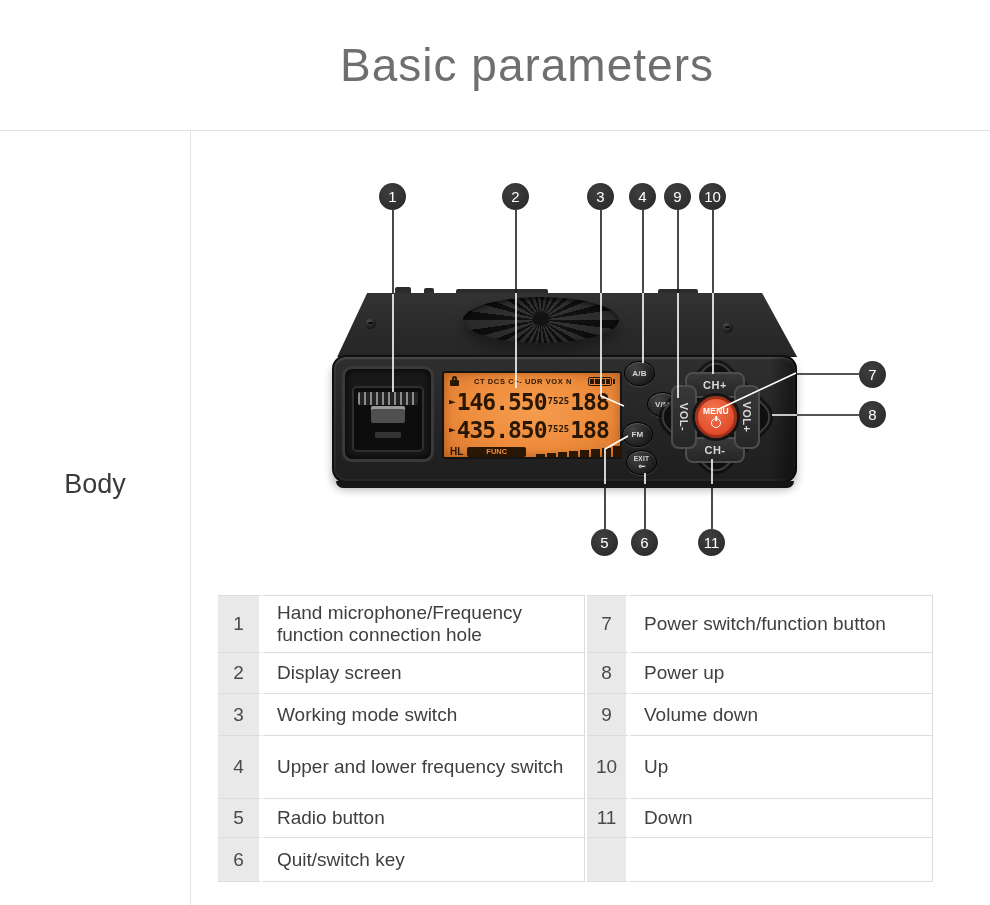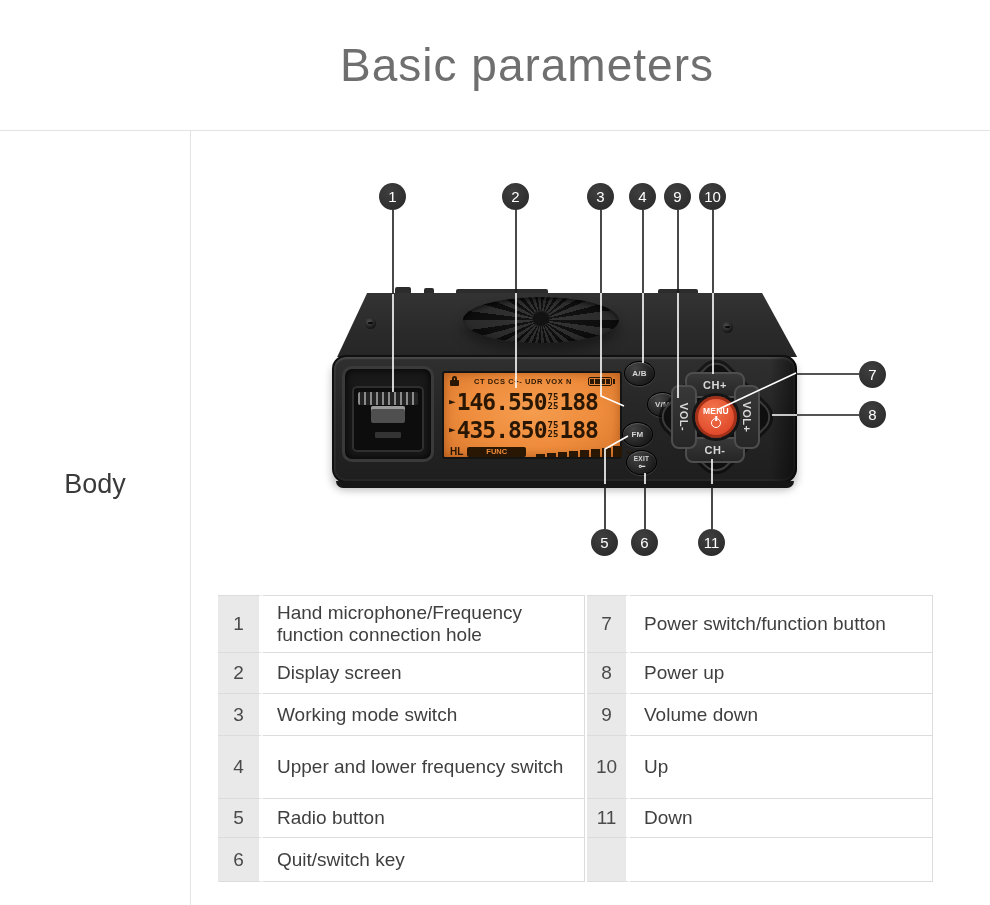--- a/index.html
+++ b/index.html
@@ -65,21 +65,21 @@
     text-align:center;white-space:nowrap;overflow:hidden;}
   .batt{right:8px;top:4px;width:24px;height:9px;border:1px solid #2a1703;border-radius:2px;
     display:flex;gap:1px;padding:1px;box-sizing:border-box;}
   .batt i{flex:1;background:#2a1703;}
   .batt-nub{right:5px;top:6px;width:2px;height:5px;background:#2a1703;}
   .freq-row{left:5px;width:170px;height:27px;display:flex;align-items:center;
     font-family:"DejaVu Sans Mono",monospace;font-weight:bold;}
   .fr1{top:15px;} .fr2{top:43px;}
   .freq-arrow{font-size:11px;margin-right:1px;}
   .freq-main{font-size:23px;letter-spacing:-1px;}
-  .freq-sub{display:flex;flex-direction:column;justify-content:center;font-size:9px;line-height:9px;margin:0 1px;}
+  .freq-sub{display:flex;flex-direction:row;justify-content:center;font-size:9px;line-height:9px;margin:0 1px;}
   .freq-ch{font-size:23px;letter-spacing:-1px;}
   .lcd-bottom{left:6px;right:6px;top:71px;height:13px;display:flex;align-items:flex-end;gap:4px;}
   .hl{font-size:10px;font-weight:bold;line-height:11px;}
   .func{background:#2a1703;color:#ee8c3c;font-size:7.5px;font-weight:bold;border-radius:2px;
     padding:1px 19px;line-height:8px;}
   .bars{display:flex;align-items:flex-end;gap:2px;margin-left:6px;}
   .bars i{width:9px;background:#2a1703;display:block;}
   .key-glyph{font-family:"DejaVu Sans",sans-serif;font-size:9px;transform:scaleX(-1);line-height:9px;}
 
   

